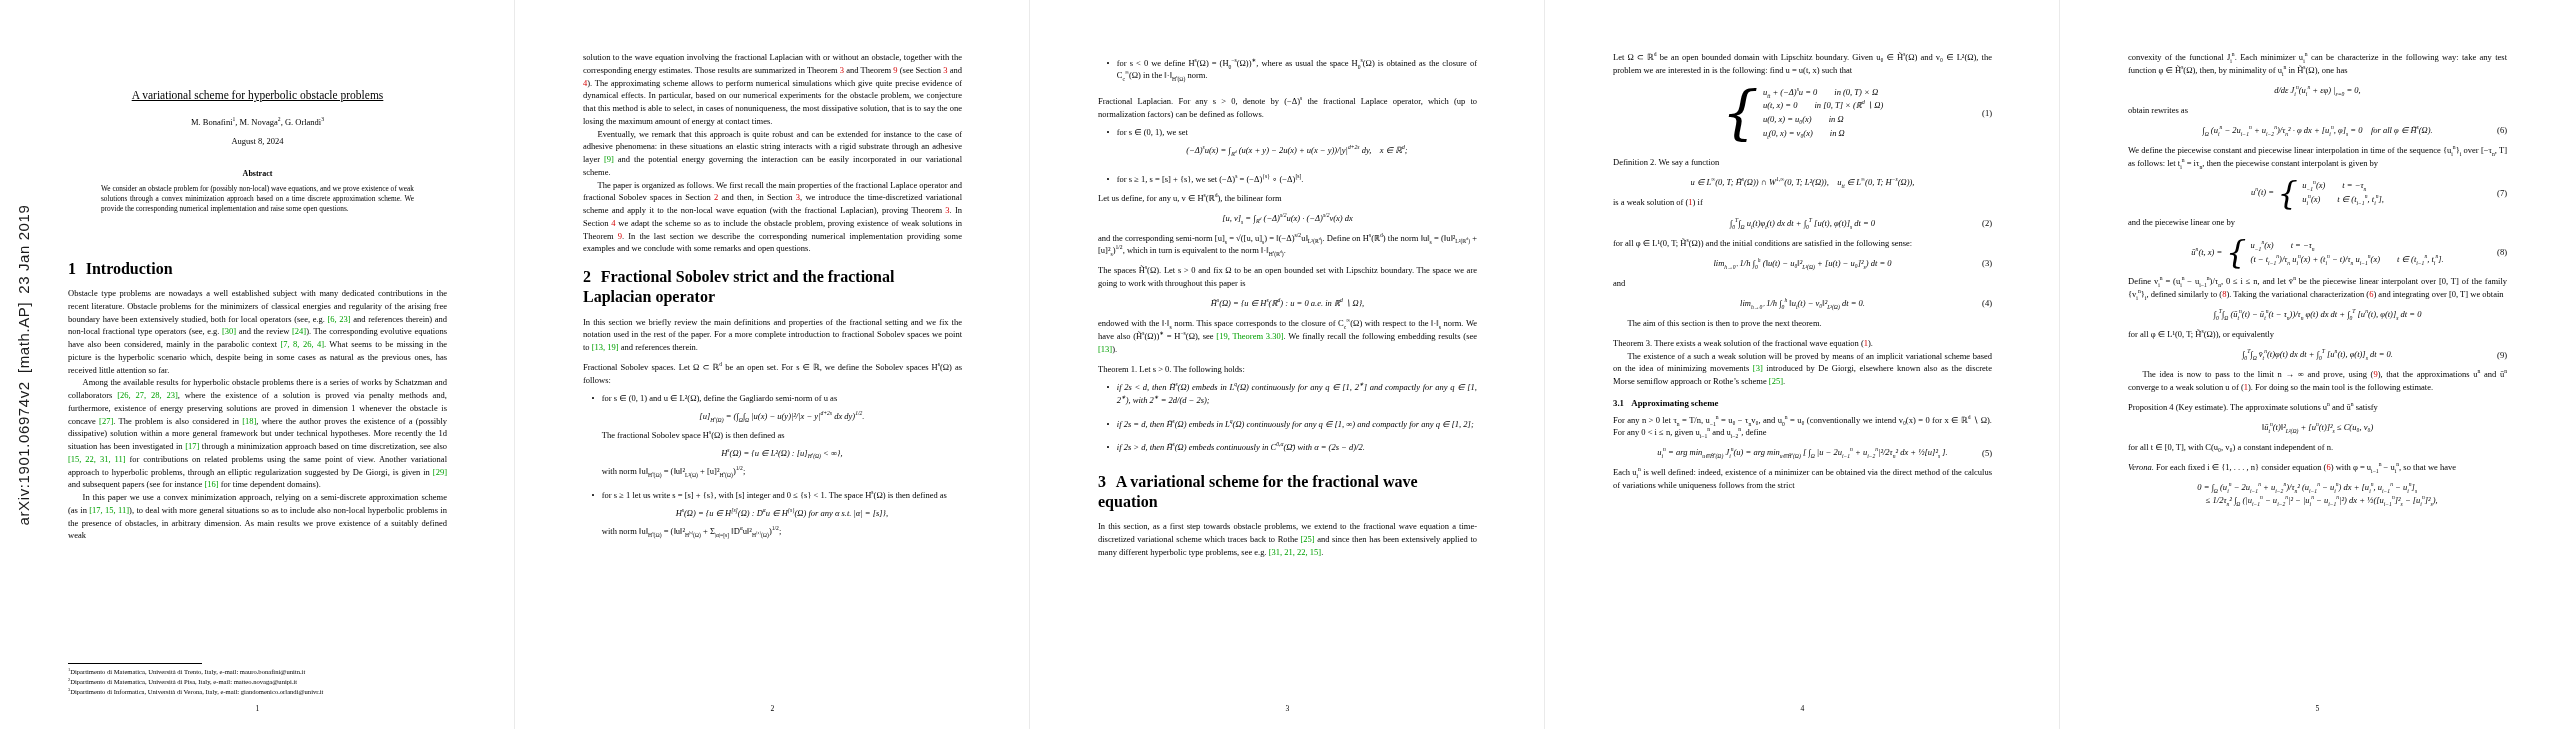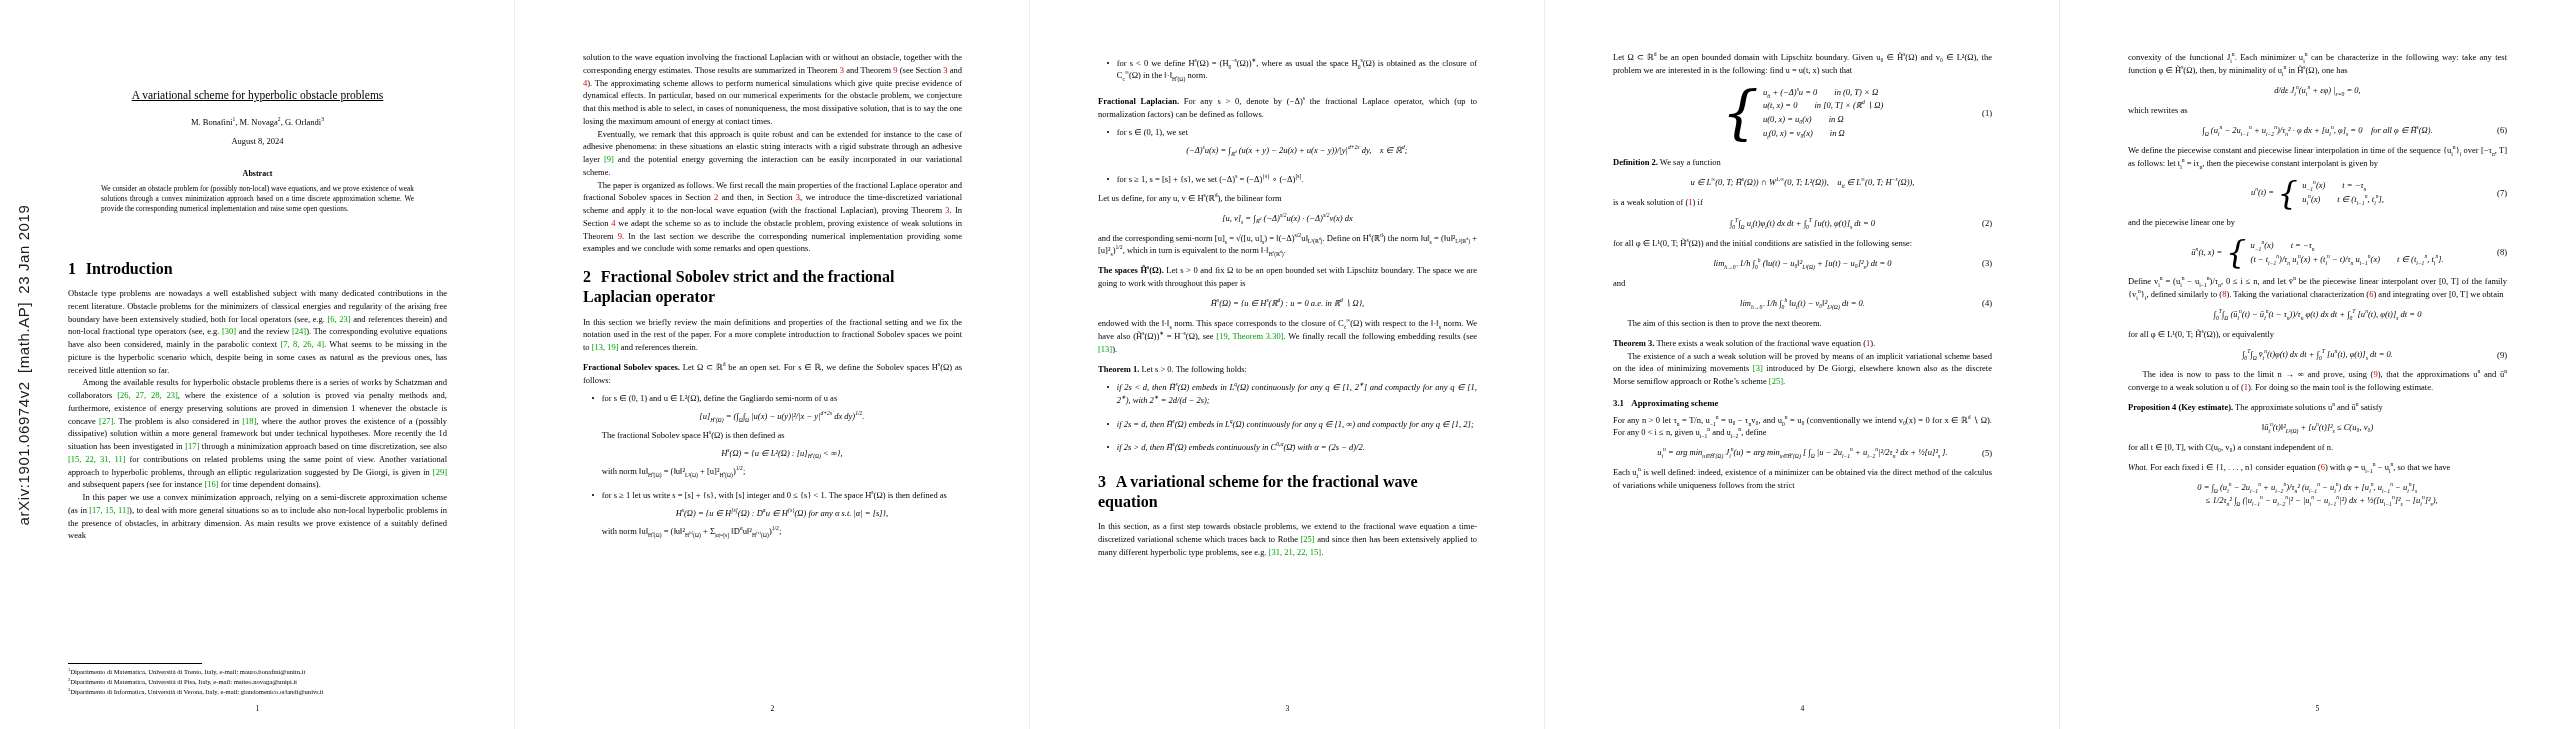--- a/index.html
+++ b/index.html
@@ -46,21 +46,21 @@
   .sec{font-size:16px;font-weight:bold;margin:12px 0 8.5px 0;line-height:1.25;}
   .sec .num{margin-right:9.7px;}
   .subsec{font-size:8.8px;font-weight:bold;margin:9.7px 0 6px 0;}
   .subsec .num{margin-right:7.3px;}
 
   .p{font-size:8.5px;line-height:1.5;text-align:justify;}
   .p.ind{text-indent:14.6px;}
   .p.it, .pbody.it{}
 
   .plead{font-size:8.5px;line-height:1.5;text-align:justify;margin-top:7.3px;}
-  .lead{font-weight:bold;}
+  .lead{font-weight:normal;}
   .lead.itlead{font-weight:normal;font-style:italic;}
 
   .math{position:relative;font-size:8.5px;text-align:center;margin:7.3px 0;line-height:1.5;}
   .math.inner{margin:5.5px 0;}
   .mtext{font-style:italic;}
   .eqnum{position:absolute;right:0;top:50%;transform:translateY(-50%);font-style:normal;}
 
   .casebox{display:inline-flex;align-items:center;text-align:left;}
   .pre{margin-right:3.6px;}
   .brace{font-family:"DejaVu Serif", serif;line-height:1;margin-right:4.3px;font-weight:400;}
@@ -207,21 +207,21 @@
       <div class="p ind">The existence of a such a weak solution will be proved by means of an implicit variational scheme based on the idea of minimizing movements <span class="cite">[3]</span> introduced by De Giorgi, elsewhere known also as the discrete Morse semiflow approach or Rothe’s scheme <span class="cite">[25]</span>.</div>
       <div class="subsec"><span class="num">3.1</span><span class="txt">Approximating scheme</span></div>
       <div class="p">For any n &gt; 0 let τ<sub>n</sub> = T/n, u<sub>−1</sub><sup>n</sup> = u₀ − τ<sub>n</sub>v₀, and u<sub>0</sub><sup>n</sup> = u₀ (conventionally we intend v₀(x) = 0 for x ∈ ℝ<sup>d</sup> ∖ Ω). For any 0 &lt; i ≤ n, given u<sub>i−1</sub><sup>n</sup> and u<sub>i−2</sub><sup>n</sup>, define</div>
       <div class="math"><span class="mtext">u<sub>i</sub><sup>n</sup> = arg min<sub>u∈H̃<sup>s</sup>(Ω)</sub> J<sub>i</sub><sup>n</sup>(u) = arg min<sub>u∈H̃<sup>s</sup>(Ω)</sub> [ ∫<sub>Ω</sub> |u − 2u<sub>i−1</sub><sup>n</sup> + u<sub>i−2</sub><sup>n</sup>|²/2τ<sub>n</sub>² dx + ½[u]²<sub>s</sub> ].</span><span class="eqnum">(5)</span></div>
       <div class="p">Each u<sub>i</sub><sup>n</sup> is well defined: indeed, existence of a minimizer can be obtained via the direct method of the calculus of variations while uniqueness follows from the strict</div>
       <div class="pageno">4</div>
     </div>
     <div class="sheet">
       <div class="p">convexity of the functional J<sub>i</sub><sup>n</sup>. Each minimizer u<sub>i</sub><sup>n</sup> can be characterize in the following way: take any test function φ ∈ H̃<sup>s</sup>(Ω), then, by minimality of u<sub>i</sub><sup>n</sup> in H̃<sup>s</sup>(Ω), one has</div>
       <div class="math"><span class="mtext">d/dε J<sub>i</sub><sup>n</sup>(u<sub>i</sub><sup>n</sup> + εφ) |<sub>ε=0</sub> = 0,</span></div>
-      <div class="p">which rewrites as</div>
+      <div class="p">obtain rewrites as</div>
       <div class="math"><span class="mtext">∫<sub>Ω</sub> (u<sub>i</sub><sup>n</sup> − 2u<sub>i−1</sub><sup>n</sup> + u<sub>i−2</sub><sup>n</sup>)/τ<sub>n</sub>² · φ dx + [u<sub>i</sub><sup>n</sup>, φ]<sub>s</sub> = 0 for all φ ∈ H̃<sup>s</sup>(Ω).</span><span class="eqnum">(6)</span></div>
       <div class="p">We define the piecewise constant and piecewise linear interpolation in time of the sequence {u<sub>i</sub><sup>n</sup>}<sub>i</sub> over [−τ<sub>n</sub>, T] as follows: let t<sub>i</sub><sup>n</sup> = iτ<sub>n</sub>, then the piecewise constant interpolant is given by</div>
       <div class="math"><span class="casebox">
           <span class="mtext pre">u<sup>n</sup>(t) =</span>
           <span class="brace mtext" style="font-size: 32px;">{</span>
           <span class="casecol">
             <span class="mtext caseline">u<sub>−1</sub><sup>n</sup>(x)  t = −τ<sub>n</sub></span>
             <span class="mtext caseline">u<sub>i</sub><sup>n</sup>(x)  t ∈ (t<sub>i−1</sub><sup>n</sup>, t<sub>i</sub><sup>n</sup>],</span>
           </span>
         </span><span class="eqnum">(7)</span></div>
@@ -235,18 +235,18 @@
           </span>
         </span><span class="eqnum">(8)</span></div>
       <div class="p">Define v<sub>i</sub><sup>n</sup> = (u<sub>i</sub><sup>n</sup> − u<sub>i−1</sub><sup>n</sup>)/τ<sub>n</sub>, 0 ≤ i ≤ n, and let v̄<sup>n</sup> be the piecewise linear interpolant over [0, T] of the family {v<sub>i</sub><sup>n</sup>}<sub>i</sub>, defined similarly to (<span class="iref">8</span>). Taking the variational characterization (<span class="iref">6</span>) and integrating over [0, T] we obtain</div>
       <div class="math"><span class="mtext">∫<sub>0</sub><sup>T</sup>∫<sub>Ω</sub> (ū<sub>t</sub><sup>n</sup>(t) − ū<sub>t</sub><sup>n</sup>(t − τ<sub>n</sub>))/τ<sub>n</sub> φ(t) dx dt + ∫<sub>0</sub><sup>T</sup> [u<sup>n</sup>(t), φ(t)]<sub>s</sub> dt = 0</span></div>
       <div class="p">for all φ ∈ L¹(0, T; H̃<sup>s</sup>(Ω)), or equivalently</div>
       <div class="math"><span class="mtext">∫<sub>0</sub><sup>T</sup>∫<sub>Ω</sub> v̄<sub>t</sub><sup>n</sup>(t)φ(t) dx dt + ∫<sub>0</sub><sup>T</sup> [u<sup>n</sup>(t), φ(t)]<sub>s</sub> dt = 0.</span><span class="eqnum">(9)</span></div>
       <div class="p ind">The idea is now to pass to the limit n → ∞ and prove, using (<span class="iref">9</span>), that the approximations u<sup>n</sup> and ū<sup>n</sup> converge to a weak solution u of (<span class="iref">1</span>). For doing so the main tool is the following estimate.</div>
       <div class="plead"><span class="lead">Proposition 4 (Key estimate).</span><span class="pbody it"> The approximate solutions u<sup>n</sup> and ū<sup>n</sup> satisfy</span></div>
       <div class="math"><span class="mtext">‖ū<sub>t</sub><sup>n</sup>(t)‖²<sub>L²(Ω)</sub> + [u<sup>n</sup>(t)]²<sub>s</sub> ≤ C(u₀, v₀)</span></div>
       <div class="p it">for all t ∈ [0, T], with C(u₀, v₀) a constant independent of n.</div>
-      <div class="plead"><span class="lead itlead">What.</span><span class="pbody"> For each fixed i ∈ {1, . . . , n} consider equation (<span class="iref">6</span>) with φ = u<sub>i−1</sub><sup>n</sup> − u<sub>i</sub><sup>n</sup>, so that we have</span></div>
+      <div class="plead"><span class="lead itlead">Verona.</span><span class="pbody"> For each fixed i ∈ {1, . . . , n} consider equation (<span class="iref">6</span>) with φ = u<sub>i−1</sub><sup>n</sup> − u<sub>i</sub><sup>n</sup>, so that we have</span></div>
       <div class="math"><span class="mlwrap"><span class="mtext caseline">0 = ∫<sub>Ω</sub> (u<sub>i</sub><sup>n</sup> − 2u<sub>i−1</sub><sup>n</sup> + u<sub>i−2</sub><sup>n</sup>)/τ<sub>n</sub>² (u<sub>i−1</sub><sup>n</sup> − u<sub>i</sub><sup>n</sup>) dx + [u<sub>i</sub><sup>n</sup>, u<sub>i−1</sub><sup>n</sup> − u<sub>i</sub><sup>n</sup>]<sub>s</sub></span><span class="mtext caseline"> ≤ 1/2τ<sub>n</sub>² ∫<sub>Ω</sub> (|u<sub>i−1</sub><sup>n</sup> − u<sub>i−2</sub><sup>n</sup>|² − |u<sub>i</sub><sup>n</sup> − u<sub>i−1</sub><sup>n</sup>|²) dx + ½([u<sub>i−1</sub><sup>n</sup>]²<sub>s</sub> − [u<sub>i</sub><sup>n</sup>]²<sub>s</sub>),</span></span></div>
       <div class="pageno">5</div>
     </div>
   </div>
 
 
 </body></html>

